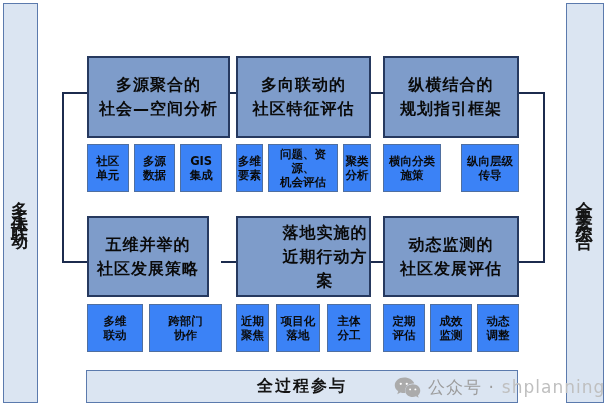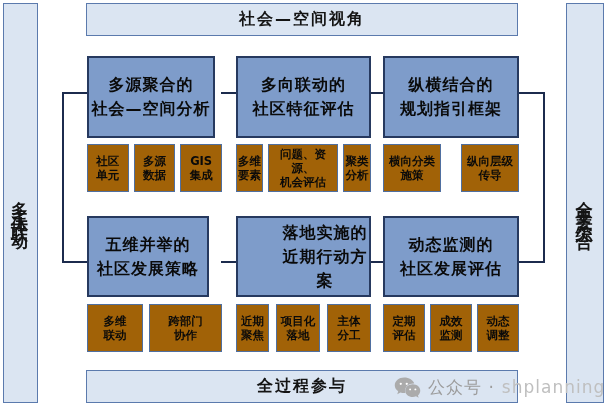--- a/index.html
+++ b/index.html
@@ -21,59 +21,58 @@
   }
   
   .big {
     position: absolute; background: #7e9cca; border: 2px solid #26395f;
     display: flex; align-items: center; justify-content: center;
     text-align: center; font-weight: bold; font-size: 16px; line-height: 24px;
     color: #0a0a0a; white-space: pre-line; letter-spacing: 1px;
   }
   .subrow { position: absolute; display: flex; }
   .sub {
-    background: #a16207; border: 1.5px solid #4f6fa0;
+    background: #3b82f6; border: 1.5px solid #4f6fa0;
     display: flex; align-items: center; justify-content: center;
     text-align: center; font-weight: bold; font-size: 11.5px; line-height: 14px;
     color: #0a0a0a; white-space: pre-line; flex: 1 1 0;
   }
   .line { position: absolute; background: #1c2b4d; }
   
   .watermark {
     position: absolute; left: 394px; top: 374px; height: 26px;
     display: flex; align-items: center; gap: 7px; z-index: 5;
   }
   .wm-text { font-size: 17px; color: #9c9c9c; letter-spacing: 1px; white-space: nowrap; text-align: center; }
   .wm-name { font-size: 17px; color: #bfbfbf; letter-spacing: 1px; white-space: nowrap; }
 </style>
 </head>
 <body>
 
 <div class="canvas">
 
-  <div class="bar bar-h" style="left:86px; top:3px; width:432px; height:33px;">社会—空间视角</div>
 
   <div class="bar bar-h" style="left:86px; top:370px; width:432px; height:33px;">全过程参与</div>
 
   <div class="bar bar-v" style="left:3px; top:3px; width:35px; height:400px;">多主体联动</div>
 
   <div class="bar bar-v" style="left:566px; top:3px; width:38px; height:400px;">全要素综合</div>
 
   <div class="line" style="left:62px;  top:92px;  width:26px; height:2px;"></div>
   <div class="line" style="left:221px; top:92px;  width:16px; height:2px;"></div>
   <div class="line" style="left:370px; top:92px;  width:14px; height:2px;"></div>
   <div class="line" style="left:518px; top:92px;  width:27px; height:2px;"></div>
   <div class="line" style="left:62px;  top:261px; width:26px; height:2px;"></div>
   <div class="line" style="left:221px; top:261px; width:16px; height:2px;"></div>
   <div class="line" style="left:370px; top:261px; width:14px; height:2px;"></div>
   <div class="line" style="left:518px; top:261px; width:27px; height:2px;"></div>
   <div class="line" style="left:62px;  top:92px;  width:2px; height:171px;"></div>
   <div class="line" style="left:543px; top:92px;  width:2px; height:171px;"></div>
 
-  <div class="big" style="left:87px; top:56px; width:128px; height:82px;">多源聚合的
+  <div class="big" style="left:87px; top:56px; width:143px; height:82px;">多源聚合的
 社会—空间分析</div>
   <div class="big" style="left:236px; top:56px; width:135px; height:82px;">多向联动的
 社区特征评估</div>
   <div class="big" style="left:383px; top:56px; width:136px; height:82px;">纵横结合的
 规划指引框架</div>
 
   <div class="subrow" style="left:87px; top:144px; width:135px; height:48px; gap:5px;">
     <div class="sub">社区
 单元</div>
     <div class="sub">多源

